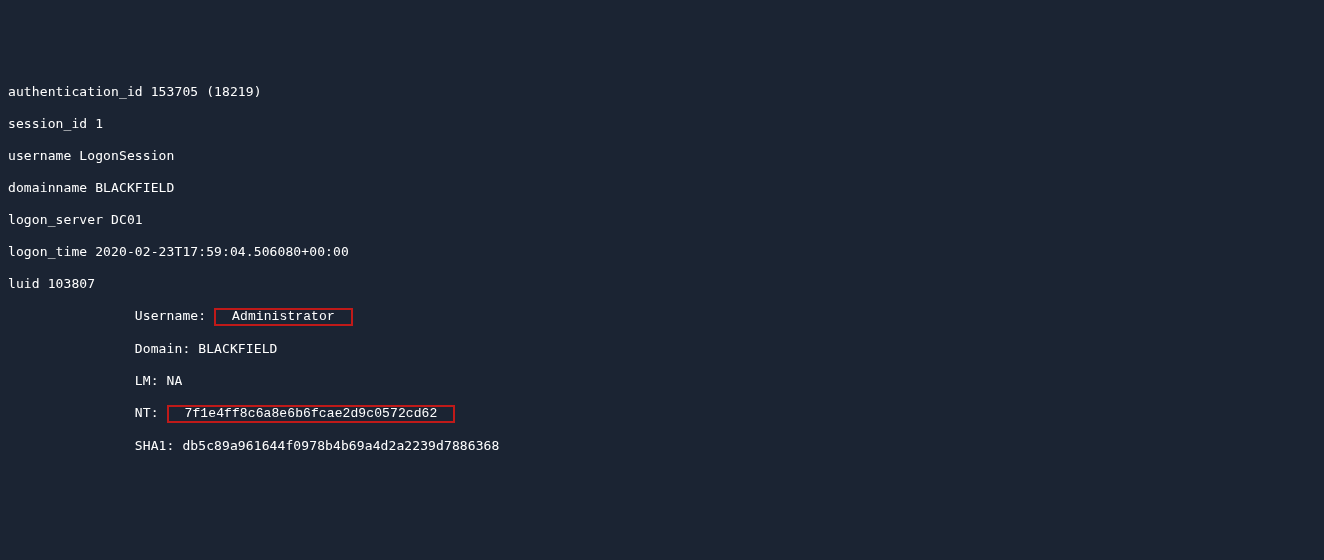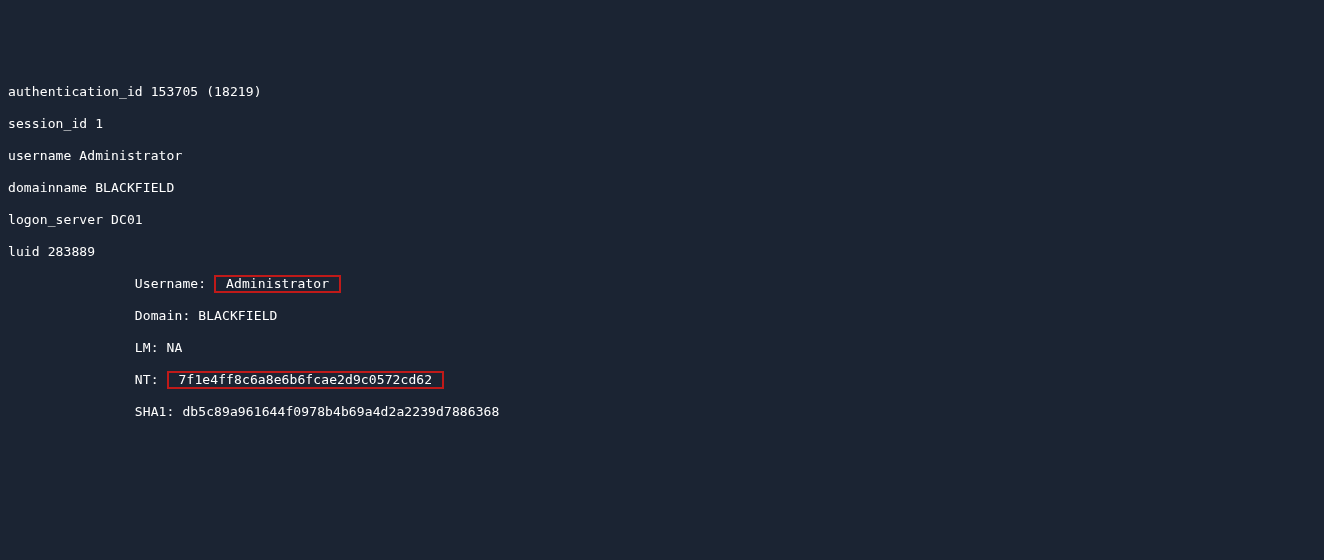--- a/index.html
+++ b/index.html
@@ -11,39 +11,41 @@
     line-height: 16px;
     padding: 4px 8px;
     white-space: pre;
     letter-spacing: 0.1px;
   }
   .line { display: block; }
   .hl {
     display: inline-block;
     border: 2px solid #c01a19;
     background: transparent;
-    padding: 0 10px;
+    padding: 0 16px;
     line-height: 14px;
     margin-top: -1px;
     margin-bottom: -1px;
     vertical-align: baseline;
+    font-family: Liberation Mono, monospace;
   }
 </style>
 </head>
 <body>
 
 
 
 <div>
 <span class="line">authentication_id 153705 (18219)</span>
 <span class="line">session_id 1</span>
-<span class="line">username Administrator</span>
+<span class="line">username LogonSession</span>
 <span class="line">domainname BLACKFIELD</span>
 <span class="line">logon_server DC01</span>
-<span class="line">luid 283889</span>
+<span class="line">logon_time 2020-02-23T17:59:04.506080+00:00</span>
+<span class="line">luid 103807</span>
 <span class="line"><span>                Username: </span><span class="hl">Administrator</span></span>
 <span class="line">                Domain: BLACKFIELD</span>
 <span class="line">                LM: NA</span>
 <span class="line"><span>                NT: </span><span class="hl">7f1e4ff8c6a8e6b6fcae2d9c0572cd62</span></span>
 <span class="line">                SHA1: db5c89a961644f0978b4b69a4d2a2239d7886368</span>
 
 
 
 
 

